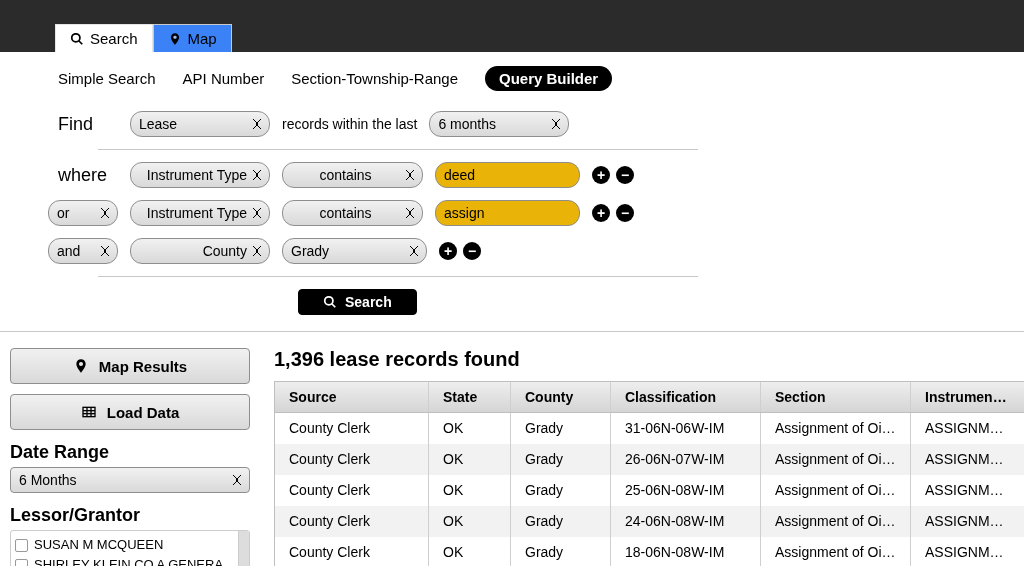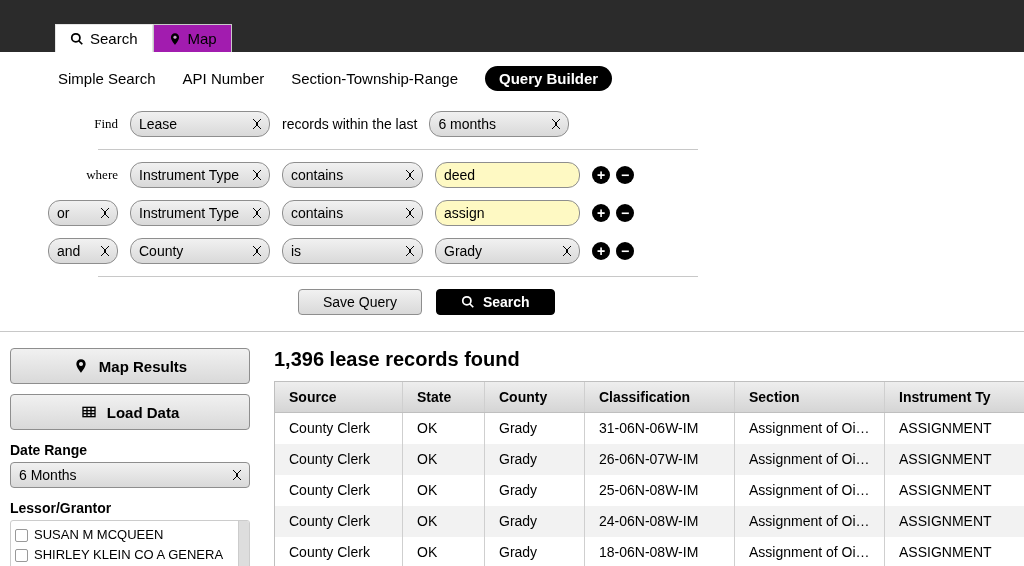--- a/index.html
+++ b/index.html
@@ -14,21 +14,21 @@
 
   
   .topbar {
     background: #2b2b2b;
     height: 52px;
     display: flex;
     align-items: flex-end;
     padding-left: 55px;
   }
   .top-tab {
-    background: #a21caf;
+    background: #3b82f6;
     border: 1px solid #c9c9c9;
     border-bottom: none;
     height: 28px;
     display: flex;
     align-items: center;
     padding: 0 14px;
     font-size: 15px;
     cursor: pointer;
     user-select: none;
     position: relative;
@@ -70,61 +70,60 @@
   .builder-right { flex: 0 0 220px; margin-top: -4px; }
 
   .line {
     display: flex;
     align-items: center;
     gap: 12px;
     margin-bottom: 12px;
   }
   .label-col {
     width: 60px;
-    text-align: right;
-    font-size: 13px;
-    font-family: Liberation Serif, serif;
+    text-align: left;
+    font-size: 18px;
   }
 
   
   .sel, .txt {
     height: 26px;
     border: 1px solid #8e8e8e;
     border-radius: 12px;
     font-size: 14px;
     line-height: 24px;
     padding: 0 22px 0 8px;
     background: linear-gradient(#f1f1f1, #d9d9d9);
     position: relative;
   }
   .sel { cursor: pointer; }
   .txt {
-    background: #fef9c3;
+    background: #eab308;
     padding-right: 8px;
   }
   .sel::after {
     content: "";
     position: absolute;
     right: 8px;
     top: 50%;
     width: 8px;
     height: 12px;
     transform: translateY(-50%);
     background:
       linear-gradient(45deg, transparent 3px, #000 3px, #000 4px, transparent 4px) 0 0 / 8px 6px no-repeat,
       linear-gradient(-45deg, transparent 3px, #000 3px, #000 4px, transparent 4px) 0 0 / 8px 6px no-repeat,
       linear-gradient(135deg, transparent 3px, #000 3px, #000 4px, transparent 4px) 0 6px / 8px 6px no-repeat,
       linear-gradient(-135deg, transparent 3px, #000 3px, #000 4px, transparent 4px) 0 6px / 8px 6px no-repeat;
   }
 
   .w-lease { width: 140px; }
   .w-time { width: 140px; }
   .w-op { width: 70px; }
-  .w-field { width: 140px; }
-  .w-cond { width: 141px; }
+  .w-field { width: 140px; text-align: right; }
+  .w-cond { width: 141px; text-align: center; }
   .w-val { width: 145px; }
   .w-wide { width: 212px; }
 
   .add-remove { display: flex; gap: 6px; }
   .circle-btn {
     width: 18px; height: 18px; border-radius: 50%;
     background: #000; color: #fff;
     display: flex; align-items: center; justify-content: center;
     font-size: 14px; line-height: 1; font-weight: 700;
     cursor: pointer;
@@ -177,21 +176,21 @@
     align-items: center;
     justify-content: center;
     gap: 10px;
     font-size: 15px;
     font-weight: 600;
     cursor: pointer;
     margin-bottom: 10px;
   }
   .side-btn svg { width: 16px; height: 16px; }
 
-  .facet-label { font-weight: 700; margin: 12px 0 4px; font-size: 14px; }
+  .facet-label { font-weight: 700; margin: 12px 0 4px; font-size: 18px; }
   .facet-sel {
     width: 100%;
     height: 26px;
     border: 1px solid #8e8e8e;
     border-radius: 4px;
     background: linear-gradient(#f1f1f1, #d9d9d9);
     padding: 0 22px 0 8px;
     position: relative;
     line-height: 24px;
     cursor: pointer;
@@ -265,21 +264,21 @@
   }
   .cell {
     padding: 0 14px;
     border-right: 1px solid #cfcfcf;
     line-height: 30px;
     height: 100%;
     white-space: nowrap;
     overflow: hidden;
     text-overflow: ellipsis;
   }
-  .c-source { width: 128px; flex: none; }
+  .c-source { width: 154px; flex: none; }
   .c-state  { width: 82px;  flex: none; }
   .c-county { width: 100px; flex: none; }
   .c-section{ width: 150px; flex: none; }
   .c-class  { width: 150px; flex: none; }
   .c-inst   { flex: 1; border-right: none; }
   .striped:nth-child(even) { background: #f2f2f2; }
 </style>
 </head>
 <body>
 
@@ -341,35 +340,31 @@
             <div class="add-remove">
               <div class="circle-btn">+</div>
               <div class="circle-btn">−</div>
             </div>
           </div>
           <div class="line">
             <div style="width: 60px; display: flex; justify-content: flex-end;">
               <div class="sel w-op" style="margin-left: -10px;">and</div>
             </div>
             <div class="sel w-field">County</div>
-            <div class="sel w-cond">is</div>
             <div class="sel w-val">Grady</div>
             <div class="add-remove">
               <div class="circle-btn">+</div>
               <div class="circle-btn">−</div>
             </div>
           </div>
         </div>
 
       <hr class="hr">
 
       <div class="action-row">
-        <div class="btn">
-          <span>Save Query</span>
-        </div>
         <div class="btn black">
           <svg viewBox="0 0 24 24" fill="none" stroke="#fff" stroke-width="3">
               <circle cx="10" cy="10" r="7"></circle>
               <line x1="21" y1="21" x2="15" y2="15"></line>
             </svg>
           <span>Search</span>
         </div>
       </div>
     </div>
 

